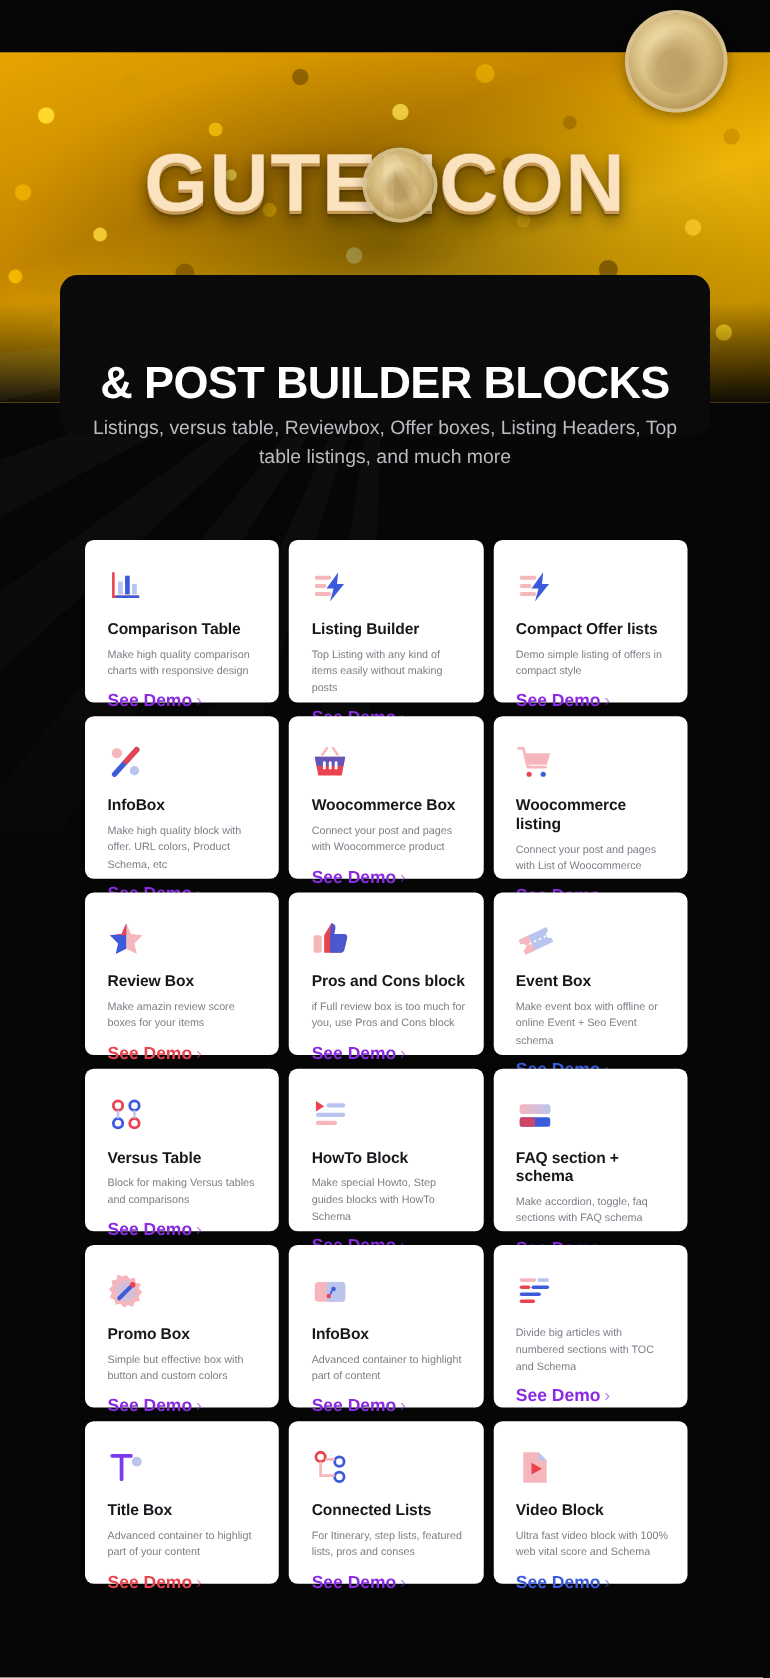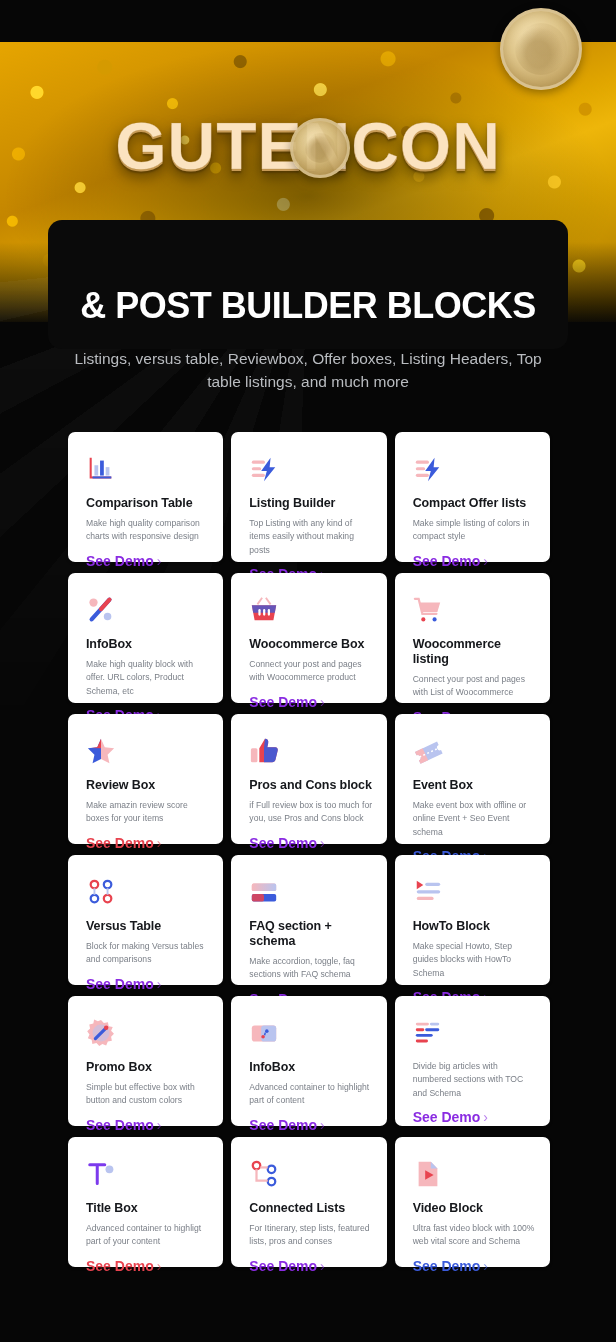--- a/index.html
+++ b/index.html
@@ -110,21 +110,21 @@
     background:#0a0a0a; border-radius:14px;
     padding:26px 18px 22px;
     text-align:center;
   }
   .headline {
     color:#ffffff; font-weight:bold; font-size:36px; line-height:1.12;
     letter-spacing:-0.5px;
     font-family:"Liberation Sans", sans-serif;
   }
   .subtitle {
-    position:absolute; top:348px; left:70px; width:476px;
+    position:absolute; top:332px; left:70px; width:476px;
     text-align:center; color:#b9bcc0; font-size:15.5px; line-height:1.48;
   }
 
   
   .grid {
     position:absolute; top:432px; left:68px; width:482px;
     display:grid; grid-template-columns:repeat(3,1fr); gap:11px 8px;
   }
   .card {
     background:#ffffff; border-radius:7px;
@@ -186,21 +186,21 @@
             <rect x="3" y="7" width="14" height="3.4" rx="1.7" fill="#f6b7bc"></rect>
       <rect x="3" y="14" width="10" height="3.4" rx="1.7" fill="#f6b7bc"></rect>
       <rect x="3" y="21" width="14" height="3.4" rx="1.7" fill="#f6b7bc"></rect>
       <path d="M23 4 L13 18 h6 l-3 11 L28 14 h-6 z" fill="#3b5bdb"></path>
           </svg></div><div class="card-title">Listing Builder</div><div class="card-desc">Top Listing with any kind of items easily without making posts</div><a class="card-link" href="#"><span>See Demo</span><span class="chev">›</span></a></div>
       <div class="card"><div class="card-icon"><svg viewBox="0 0 32 32" width="30" height="30" xmlns="http://www.w3.org/2000/svg">
             <rect x="3" y="7" width="14" height="3.4" rx="1.7" fill="#f6b7bc"></rect>
       <rect x="3" y="14" width="10" height="3.4" rx="1.7" fill="#f6b7bc"></rect>
       <rect x="3" y="21" width="14" height="3.4" rx="1.7" fill="#f6b7bc"></rect>
       <path d="M23 4 L13 18 h6 l-3 11 L28 14 h-6 z" fill="#3b5bdb"></path>
-          </svg></div><div class="card-title">Compact Offer lists</div><div class="card-desc">Make simple listing of colors in compact style</div><a class="card-link" href="#"><span>See Demo</span><span class="chev">›</span></a></div>
+          </svg></div><div class="card-title">Compact Offer lists</div><div class="card-desc">Demo simple listing of offers in compact style</div><a class="card-link" href="#"><span>See Demo</span><span class="chev">›</span></a></div>
       <div class="card"><div class="card-icon"><svg viewBox="0 0 32 32" width="30" height="30" xmlns="http://www.w3.org/2000/svg">
             <circle cx="8" cy="8" r="4.4" fill="#f6b7bc"></circle>
       <circle cx="23" cy="23" r="4" fill="#b9c4ef"></circle>
       <path d="M25 5 L6 26" stroke="#3b5bdb" stroke-width="4.5" stroke-linecap="round" fill="none"></path>
       <path d="M25 5 L16 15" stroke="#e8434f" stroke-width="4.5" stroke-linecap="round" fill="none"></path>
           </svg></div><div class="card-title">InfoBox</div><div class="card-desc">Make high quality block with offer. URL colors, Product Schema, etc</div><a class="card-link" href="#"><span>See Demo</span><span class="chev">›</span></a></div>
       <div class="card"><div class="card-icon"><svg viewBox="0 0 32 32" width="30" height="30" xmlns="http://www.w3.org/2000/svg">
             <path d="M9 10 L14 3" stroke="#f6b7bc" stroke-width="2" fill="none"></path>
       <path d="M23 10 L18 3" stroke="#f6b7bc" stroke-width="2" fill="none"></path>
       <path d="M3 11 h26 l-3 16 H6 z" fill="#e8434f"></path>
@@ -232,39 +232,39 @@
       <path d="M5 18 h22" stroke="#fff" stroke-width="1.6" stroke-dasharray="2 2.6" fill="none"></path>
             </g>
           </svg></div><div class="card-title">Event Box</div><div class="card-desc">Make event box with offline or online Event + Seo Event schema</div><a class="card-link blue" href="#"><span>See Demo</span><span class="chev">›</span></a></div>
       <div class="card"><div class="card-icon"><svg viewBox="0 0 32 32" width="30" height="30" xmlns="http://www.w3.org/2000/svg">
             <circle cx="9" cy="8" r="4" fill="none" stroke="#e8434f" stroke-width="2.4"></circle>
       <circle cx="23" cy="8" r="4" fill="none" stroke="#3b5bdb" stroke-width="2.4"></circle>
       <circle cx="9" cy="23" r="4" fill="none" stroke="#3b5bdb" stroke-width="2.4"></circle>
       <circle cx="23" cy="23" r="4" fill="none" stroke="#e8434f" stroke-width="2.4"></circle>
       <path d="M9 12 v7 M23 12 v7" stroke="#b9c4ef" stroke-width="2" fill="none"></path>
           </svg></div><div class="card-title">Versus Table</div><div class="card-desc">Block for making Versus tables and comparisons</div><a class="card-link" href="#"><span>See Demo</span><span class="chev">›</span></a></div>
+      <div class="card"><div class="card-icon"><svg viewBox="0 0 32 32" width="30" height="30" xmlns="http://www.w3.org/2000/svg">
+            <path d="M4 4 L11 8.5 L4 13 z" fill="#e8434f"></path>
+      <rect x="13" y="6" width="16" height="3.6" rx="1.8" fill="#b9c4ef"></rect>
+      <rect x="4" y="14" width="25" height="3.6" rx="1.8" fill="#b9c4ef"></rect>
+      <rect x="4" y="21" width="18" height="3.6" rx="1.8" fill="#f6b7bc"></rect>
+          </svg></div><div class="card-title">HowTo Block</div><div class="card-desc">Make special Howto, Step guides blocks with HowTo Schema</div><a class="card-link" href="#"><span>See Demo</span><span class="chev">›</span></a></div>
       <div class="card"><div class="card-icon"><svg viewBox="0 0 32 32" width="30" height="30" xmlns="http://www.w3.org/2000/svg">
             <rect x="3" y="7" width="26" height="8" rx="2" fill="#f6b7bc"></rect>
       <rect x="3" y="7" width="26" height="8" rx="2" fill="url(#fg1)"></rect>
       <rect x="3" y="18" width="26" height="8" rx="2" fill="#3b5bdb"></rect>
       <rect x="3" y="18" width="13" height="8" rx="2" fill="#e8434f" opacity="0.85"></rect>
       <defs>
               <linearGradient id="fg1" x1="0" x2="1">
                 <stop offset="0" stop-color="#f6b7bc"></stop>
                 <stop offset="1" stop-color="#b9c4ef"></stop>
               </linearGradient>
             </defs>
           </svg></div><div class="card-title">FAQ section + schema</div><div class="card-desc">Make accordion, toggle, faq sections with FAQ schema</div><a class="card-link" href="#"><span>See Demo</span><span class="chev">›</span></a></div>
       <div class="card"><div class="card-icon"><svg viewBox="0 0 32 32" width="30" height="30" xmlns="http://www.w3.org/2000/svg">
-            <path d="M4 4 L11 8.5 L4 13 z" fill="#e8434f"></path>
-      <rect x="13" y="6" width="16" height="3.6" rx="1.8" fill="#b9c4ef"></rect>
-      <rect x="4" y="14" width="25" height="3.6" rx="1.8" fill="#b9c4ef"></rect>
-      <rect x="4" y="21" width="18" height="3.6" rx="1.8" fill="#f6b7bc"></rect>
-          </svg></div><div class="card-title">HowTo Block</div><div class="card-desc">Make special Howto, Step guides blocks with HowTo Schema</div><a class="card-link" href="#"><span>See Demo</span><span class="chev">›</span></a></div>
-      <div class="card"><div class="card-icon"><svg viewBox="0 0 32 32" width="30" height="30" xmlns="http://www.w3.org/2000/svg">
             <path d="M16 1 l3.3 3.3 L24 3.4 l.9 4.7 L29.6 9 l-1.9 4.4 L31 17 l-3.3 3.3.9 4.7-4.7.9L22 30.6 17.6 28.7 14 31 l-3.3-3.3-4.7.9-.9-4.7L.7 22 2.6 17.6 0 14 l3.3-3.3L2.4 6 l4.7-.9L8 0.4 12.4 2.3z" transform="scale(0.92) translate(1.4,1.4)" fill="#f6b7bc"></path>
       <circle cx="16" cy="16" r="9" fill="#b9c4ef" opacity="0.55"></circle>
       <path d="M10 22 L21 11" stroke="#3b5bdb" stroke-width="3.4" stroke-linecap="round" fill="none"></path>
       <circle cx="21.5" cy="10.5" r="2.4" fill="#e8434f"></circle>
           </svg></div><div class="card-title">Promo Box</div><div class="card-desc">Simple but effective box with button and custom colors</div><a class="card-link" href="#"><span>See Demo</span><span class="chev">›</span></a></div>
       <div class="card"><div class="card-icon"><svg viewBox="0 0 32 32" width="30" height="30" xmlns="http://www.w3.org/2000/svg">
             <rect x="3" y="8" width="26" height="17" rx="3" fill="#f6b7bc"></rect>
       <rect x="13" y="8" width="16" height="17" rx="3" fill="#b9c4ef"></rect>
       <circle cx="19" cy="14" r="1.9" fill="#3b5bdb"></circle>
       <circle cx="15" cy="20" r="1.9" fill="#e8434f"></circle>

